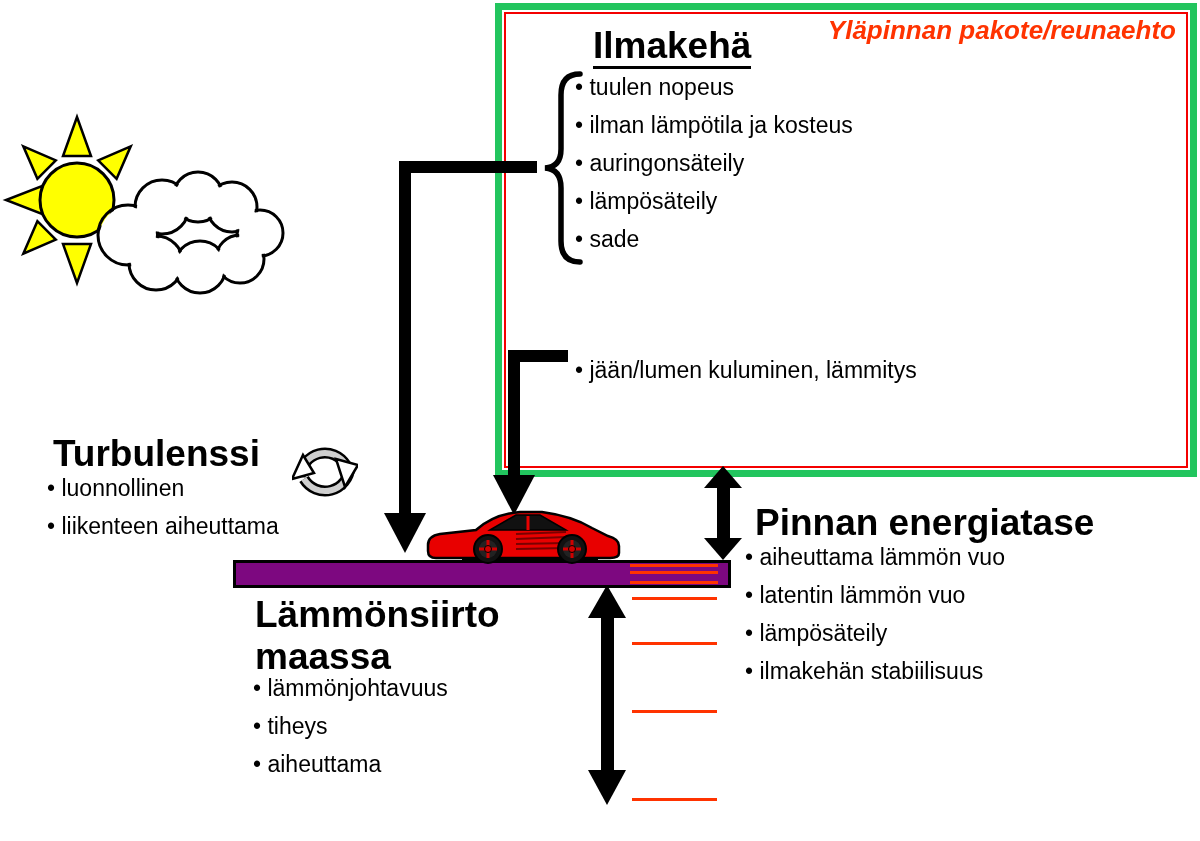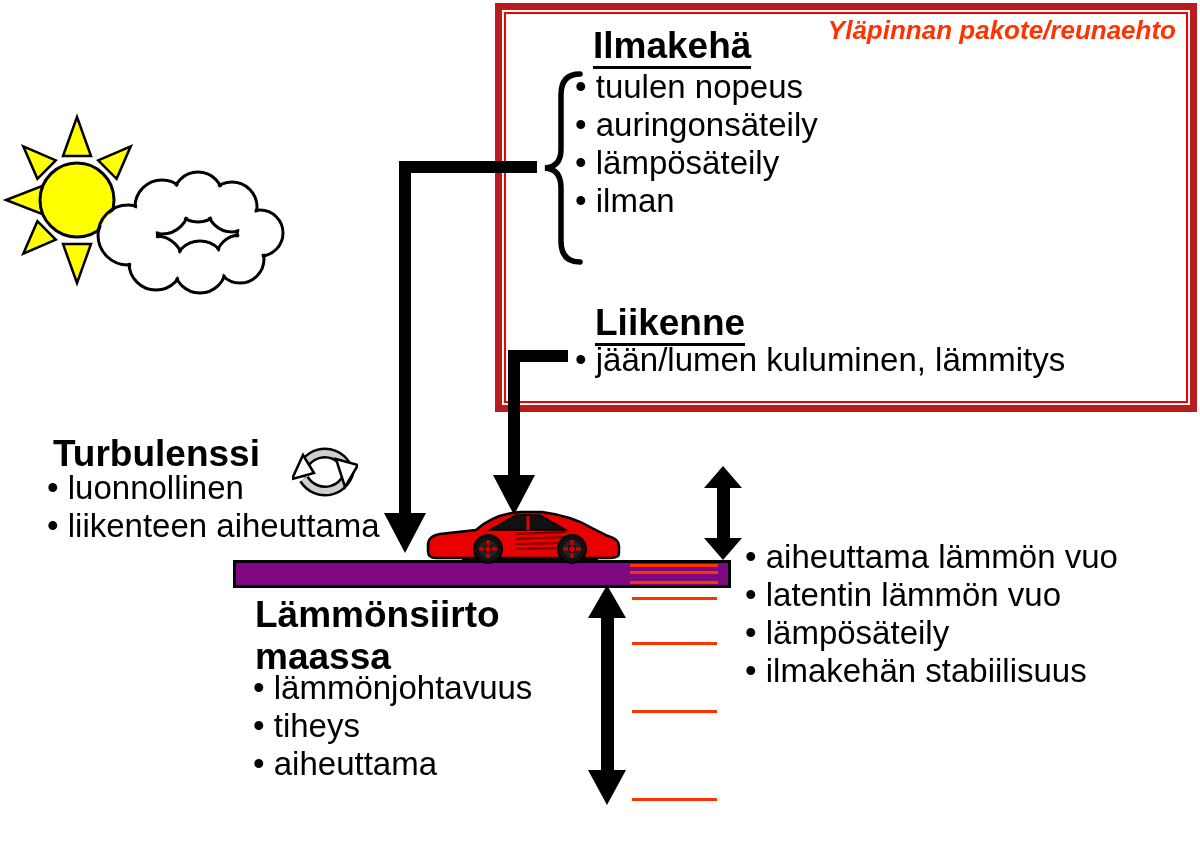--- a/index.html
+++ b/index.html
@@ -1,32 +1,32 @@
 <!DOCTYPE html>
 <html><head>
 <meta charset="utf-8">
 <style>
   html,body{margin:0;padding:0;background:#fff;}
   .stage{position:relative;width:1200px;height:841px;background:#ffffff;
          font-family:"Liberation Sans","DejaVu Sans",sans-serif;overflow:hidden;color:#000;}
   .abs{position:absolute;}
 
   
-  .forcing-box{left:495px;top:3px;width:702px;height:409px;border:7px solid #b91c1c;box-sizing:border-box;}
+  .forcing-box{left:495px;top:3px;width:702px;height:474px;border:7px solid #22c55e;box-sizing:border-box;}
   .forcing-box-inner{position:absolute;left:2px;top:2px;right:2px;bottom:2px;border:2px solid #f40000;}
   .box-title{position:absolute;top:5px;right:14px;font-size:26px;font-weight:bold;font-style:italic;
              color:#ff3300;white-space:nowrap;}
 
   
   .hd{font-weight:bold;font-size:37px;line-height:36px;white-space:nowrap;}
   .hd.u{text-decoration:none;}
   .hd.u span{display:inline-block;border-bottom:3px solid #000;padding-bottom:2px;}
 
   
-  .bullets{font-size:33px;line-height:38px;white-space:nowrap;}
+  .bullets{font-size:23px;line-height:38px;white-space:nowrap;}
   .bullets > div::before{content:"• ";}
 
   
   .blk{background:#000;}
 
   
   .ah-down{width:0;height:0;border-left:21px solid transparent;border-right:21px solid transparent;border-top:40px solid #000;}
   .ah-down-sm{width:0;height:0;border-left:19px solid transparent;border-right:19px solid transparent;border-top:22px solid #000;}
   .ah-up-sm{width:0;height:0;border-left:19px solid transparent;border-right:19px solid transparent;border-bottom:22px solid #000;}
   .ah-up-md{width:0;height:0;border-left:19px solid transparent;border-right:19px solid transparent;border-bottom:33px solid #000;}
@@ -76,33 +76,31 @@
   <div class="abs forcing-box">
     <div class="forcing-box-inner"></div>
     <div class="box-title">Yläpinnan pakote/reunaehto</div>
   </div>
 
   <div class="abs hd u" style="left:593px;top:28px">
     <span>Ilmakehä</span>
   </div>
   <div class="abs bullets" style="left:575px;top:68px">
     <div>tuulen nopeus</div>
+    <div>ilman lämpötila ja kosteus</div>
     <div>auringonsäteily</div>
     <div>lämpösäteily</div>
-    <div>ilman</div>
+    <div>sade</div>
   </div>
 
   <svg class="abs" style="left:538px;top:70px" width="48" height="196" viewBox="0 0 48 196">
     <path d="M42,4 Q23,4 23,25 L23,79 Q23,97 7,98 Q23,99 23,118 L23,171 Q23,192 42,192" fill="none" stroke="#000" stroke-width="5.5" stroke-linecap="round"></path>
   </svg>
 
-  <div class="abs hd u" style="left:595px;top:305px">
-    <span>Liikenne</span>
-  </div>
-  <div class="abs bullets" style="left:575px;top:341px">
+  <div class="abs bullets" style="left:575px;top:351px">
     <div>jään/lumen kuluminen, lämmitys</div>
   </div>
 
   <div class="abs hd" style="left:53px;top:436px">
     <span>Turbulenssi</span>
   </div>
   <div class="abs bullets" style="left:47px;top:469px">
     <div>luonnollinen</div>
     <div>liikenteen aiheuttama</div>
   </div>
@@ -119,20 +117,23 @@
   <div class="abs hd" style="left:255px;top:594px;line-height:42px">
     <div>Lämmönsiirto</div>
     <div>maassa</div>
   </div>
   <div class="abs bullets" style="left:253px;top:669px">
     <div>lämmönjohtavuus</div>
     <div>tiheys</div>
     <div>aiheuttama</div>
   </div>
 
+  <div class="abs hd" style="left:755px;top:505px">
+    <span>Pinnan energiatase</span>
+  </div>
   <div class="abs bullets" style="left:745px;top:538px">
     <div>aiheuttama lämmön vuo</div>
     <div>latentin lämmön vuo</div>
     <div>lämpösäteily</div>
     <div>ilmakehän stabiilisuus</div>
   </div>
 
   <div class="abs road"></div>
 
   <div class="abs oline" style="left:630px;top:564px;width:88px"></div>

